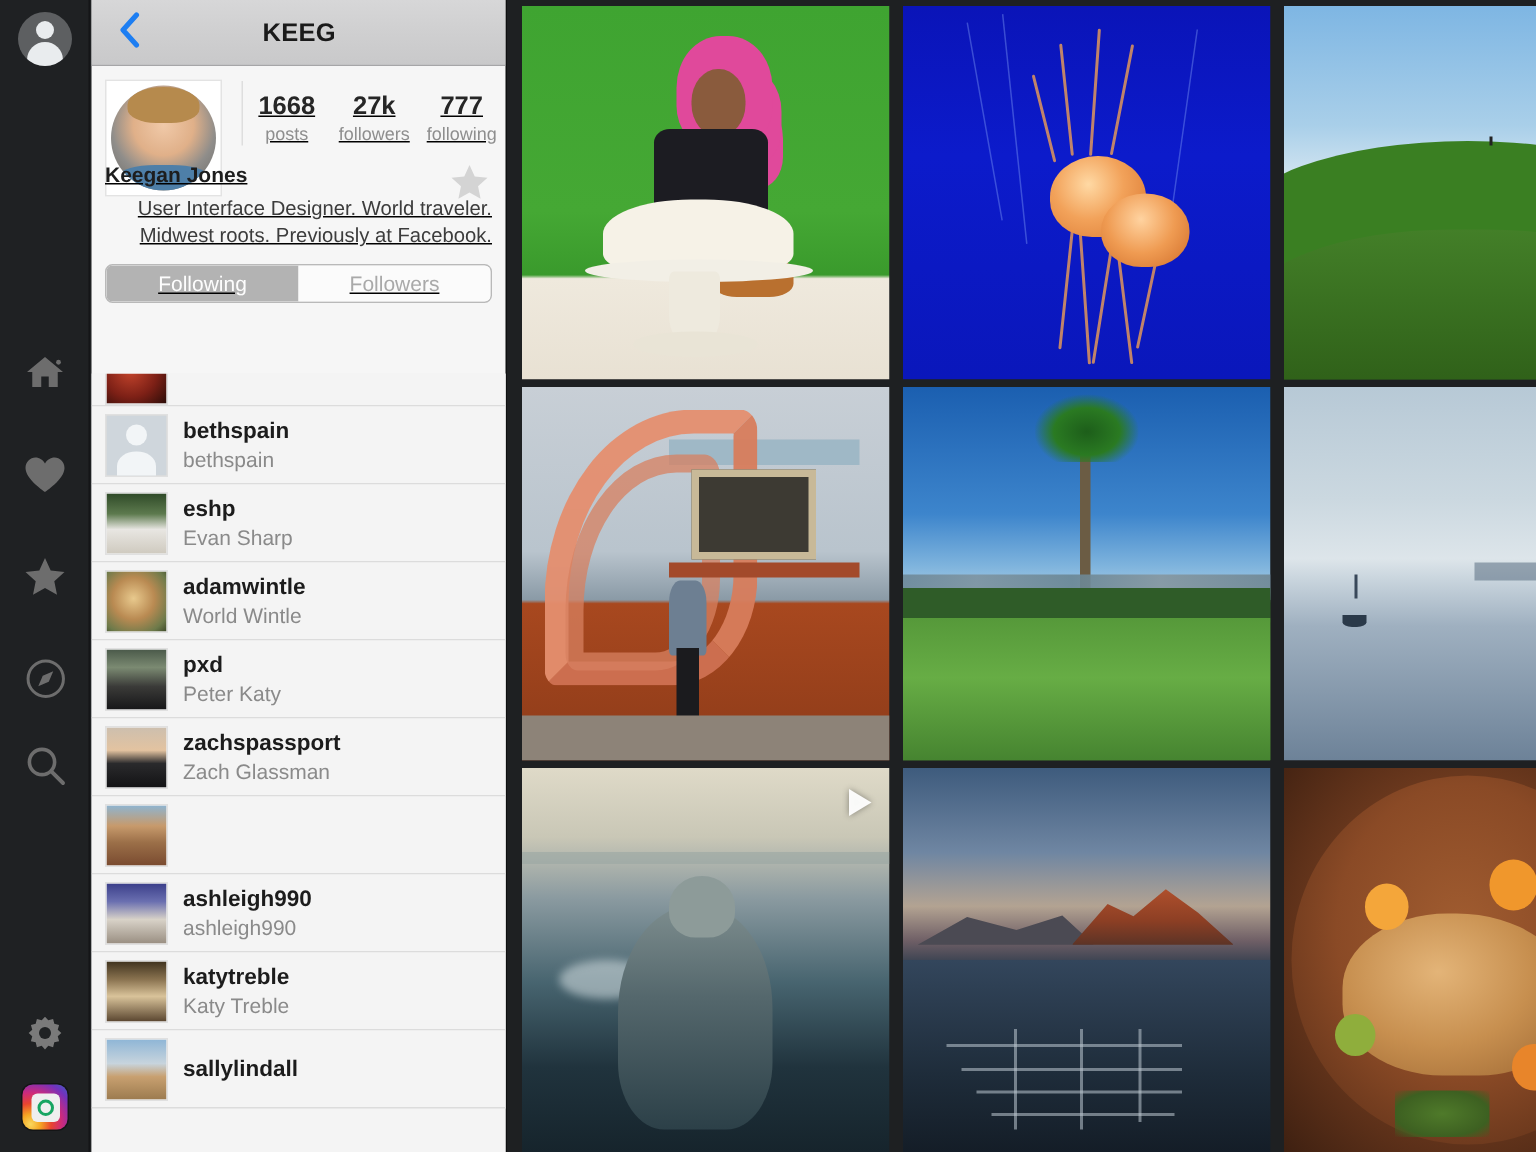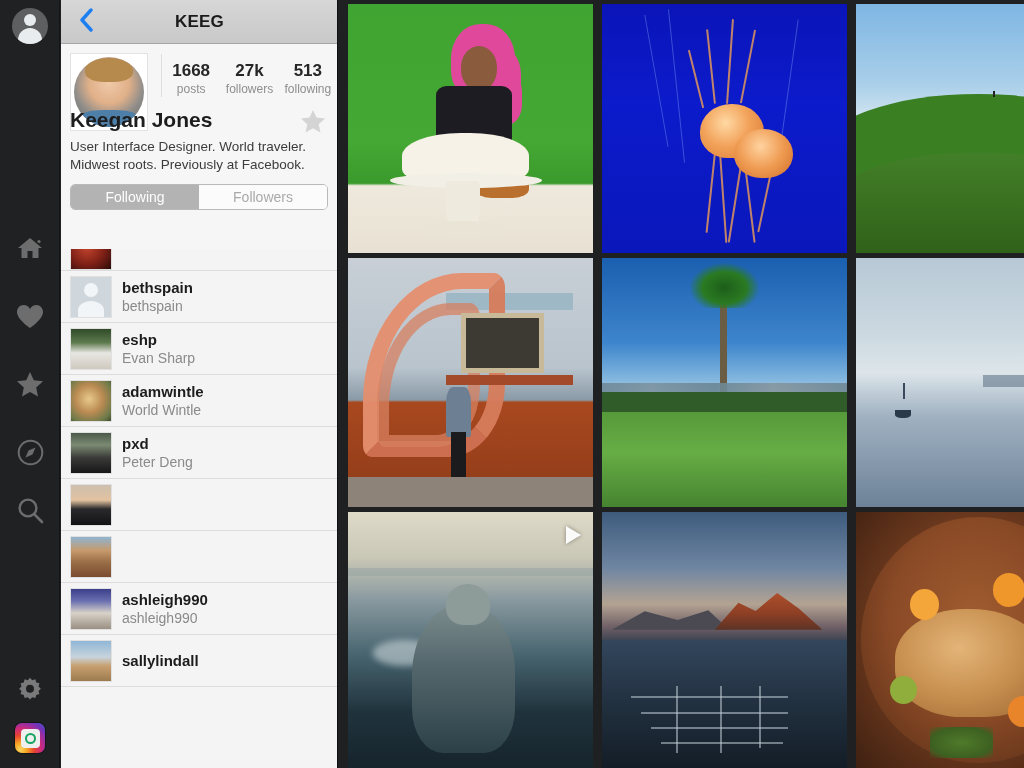--- a/index.html
+++ b/index.html
@@ -90,21 +90,21 @@
     cursor: pointer;
   }
   #panel-title {
     position: absolute; left: 0; top: 0; width: 277px; height: 44px;
     display: flex; align-items: center; justify-content: center;
     font-size: 17px; font-weight: bold; color: #1a1a1a;
     letter-spacing: 0.2px;
   }
 
   
-  #profile-head { position: relative; padding: 10px 0 17px 0; }
+  #profile-head { position: relative; padding: 10px 0 17px 0; text-decoration: underline; }
   #profile-pic {
     position: absolute; left: 9px; top: 9px;
     width: 78px; height: 78px;
     background: #ffffff;
     border: 1px solid #e3e3e3;
     padding: 3px;
   }
   #profile-pic .face {
     width: 100%; height: 100%; border-radius: 50%;
     background: radial-gradient(circle at 50% 38%, #f0c9a8 0%, #e0b089 36%, #8f8d8a 62%, #66645f 100%);
@@ -135,26 +135,26 @@
     background: #f6f6f7;
     display: flex; align-items: center; justify-content: center;
     color: #2b7fe0; font-size: 17px; cursor: pointer;
   }
 
   #fullname-row {
     position: relative;
     margin: 11px 9px 0 9px;
     display: flex; align-items: center;
   }
-  #fullname { font-size: 21px; font-weight: bold; color: #1d1d1d; }
+  #fullname { font-size: 14px; font-weight: bold; color: #1d1d1d; }
   #star-badge { position: absolute; right: 2px; top: 1px; cursor: pointer; }
 
   #bio {
     margin: 6px 9px 0 9px;
-    font-size: 13.5px; line-height: 18px; color: #3c3c3c;
+    font-size: 13.5px; line-height: 18px; color: #3c3c3c; text-align: right;
   }
 
   
   #segmented {
     margin: 10px 9px 0 9px;
     height: 26px; border: 1px solid #b9b9b9; border-radius: 5px;
     overflow: hidden; display: flex; background: #fff;
   }
   .seg {
     flex: 1; display: flex; align-items: center; justify-content: center;
@@ -527,21 +527,21 @@
       <div id="stats">
         <div class="stat">
           <div class="num">1668</div>
           <div class="lbl">posts</div>
         </div>
         <div class="stat">
           <div class="num">27k</div>
           <div class="lbl">followers</div>
         </div>
         <div class="stat">
-          <div class="num">513</div>
+          <div class="num">777</div>
           <div class="lbl">following</div>
         </div>
       </div>
 
 
       <div id="fullname-row">
         <div id="fullname">Keegan Jones</div>
         <div id="star-badge">
           <svg width="26" height="25" viewBox="0 0 26 25">
             <path d="M13 1 L16.5 8.6 L25 9.5 L18.7 15.2 L20.4 23.5 L13 19.3 L5.6 23.5 L7.3 15.2 L1 9.5 L9.5 8.6 Z" fill="#d4d4d4"></path>
@@ -599,46 +599,59 @@
           <div class="u-full">World Wintle</div>
         </div>
       </div>
 
       <div class="user-row">
         <div class="user-thumb">
           <div style="width:100%;height:100%;background:linear-gradient(to bottom,#4b5a4a 0%,#7b8a72 30%,#3a3a38 62%,#171718 100%);"></div>
         </div>
         <div class="user-text">
           <div class="u-name">pxd</div>
-          <div class="u-full">Peter Deng</div>
+          <div class="u-full">Peter Katy</div>
         </div>
       </div>
 
       <div class="user-row">
         <div class="user-thumb">
           <div style="width:100%;height:100%;background:linear-gradient(to bottom,#cdbfae 0%,#e3c3a0 38%,#2a2a2c 60%,#131315 100%);"></div>
+        </div>
+        <div class="user-text">
+          <div class="u-name">zachspassport</div>
+          <div class="u-full">Zach Glassman</div>
         </div>
       </div>
 
       <div class="user-row">
         <div class="user-thumb">
           <div style="width:100%;height:100%;background:linear-gradient(to bottom,#8fb4cf 0%,#c79a6c 34%,#9b6f48 62%,#7a4b30 100%);"></div>
         </div>
       </div>
 
       <div class="user-row">
         <div class="user-thumb">
           <div style="width:100%;height:100%;background:linear-gradient(to bottom,#3b3f8a 0%,#6a6fb0 30%,#d8d2c8 60%,#9a8f82 100%);"></div>
         </div>
         <div class="user-text">
           <div class="u-name">ashleigh990</div>
           <div class="u-full">ashleigh990</div>
         </div>
       </div>
 
+      <div class="user-row">
+        <div class="user-thumb">
+          <div style="width:100%;height:100%;background:linear-gradient(to bottom,#40331f 0%,#8a7350 30%,#d9c39a 58%,#5a4630 100%);"></div>
+        </div>
+        <div class="user-text">
+          <div class="u-name">katytreble</div>
+          <div class="u-full">Katy Treble</div>
+        </div>
+      </div>
 
       <div class="user-row">
         <div class="user-thumb">
           <div style="width:100%;height:100%;background:linear-gradient(to bottom,#8fb6d6 0%,#c7d4dd 40%,#c8a070 62%,#9c7b4f 100%);"></div>
         </div>
         <div class="user-text">
           <div class="u-name">sallylindall</div>
         </div>
       </div>
 

